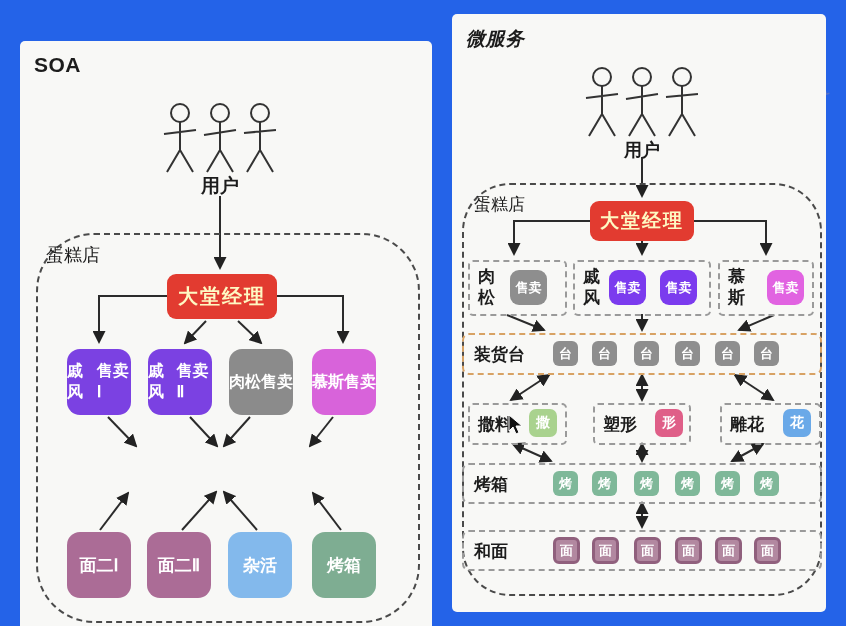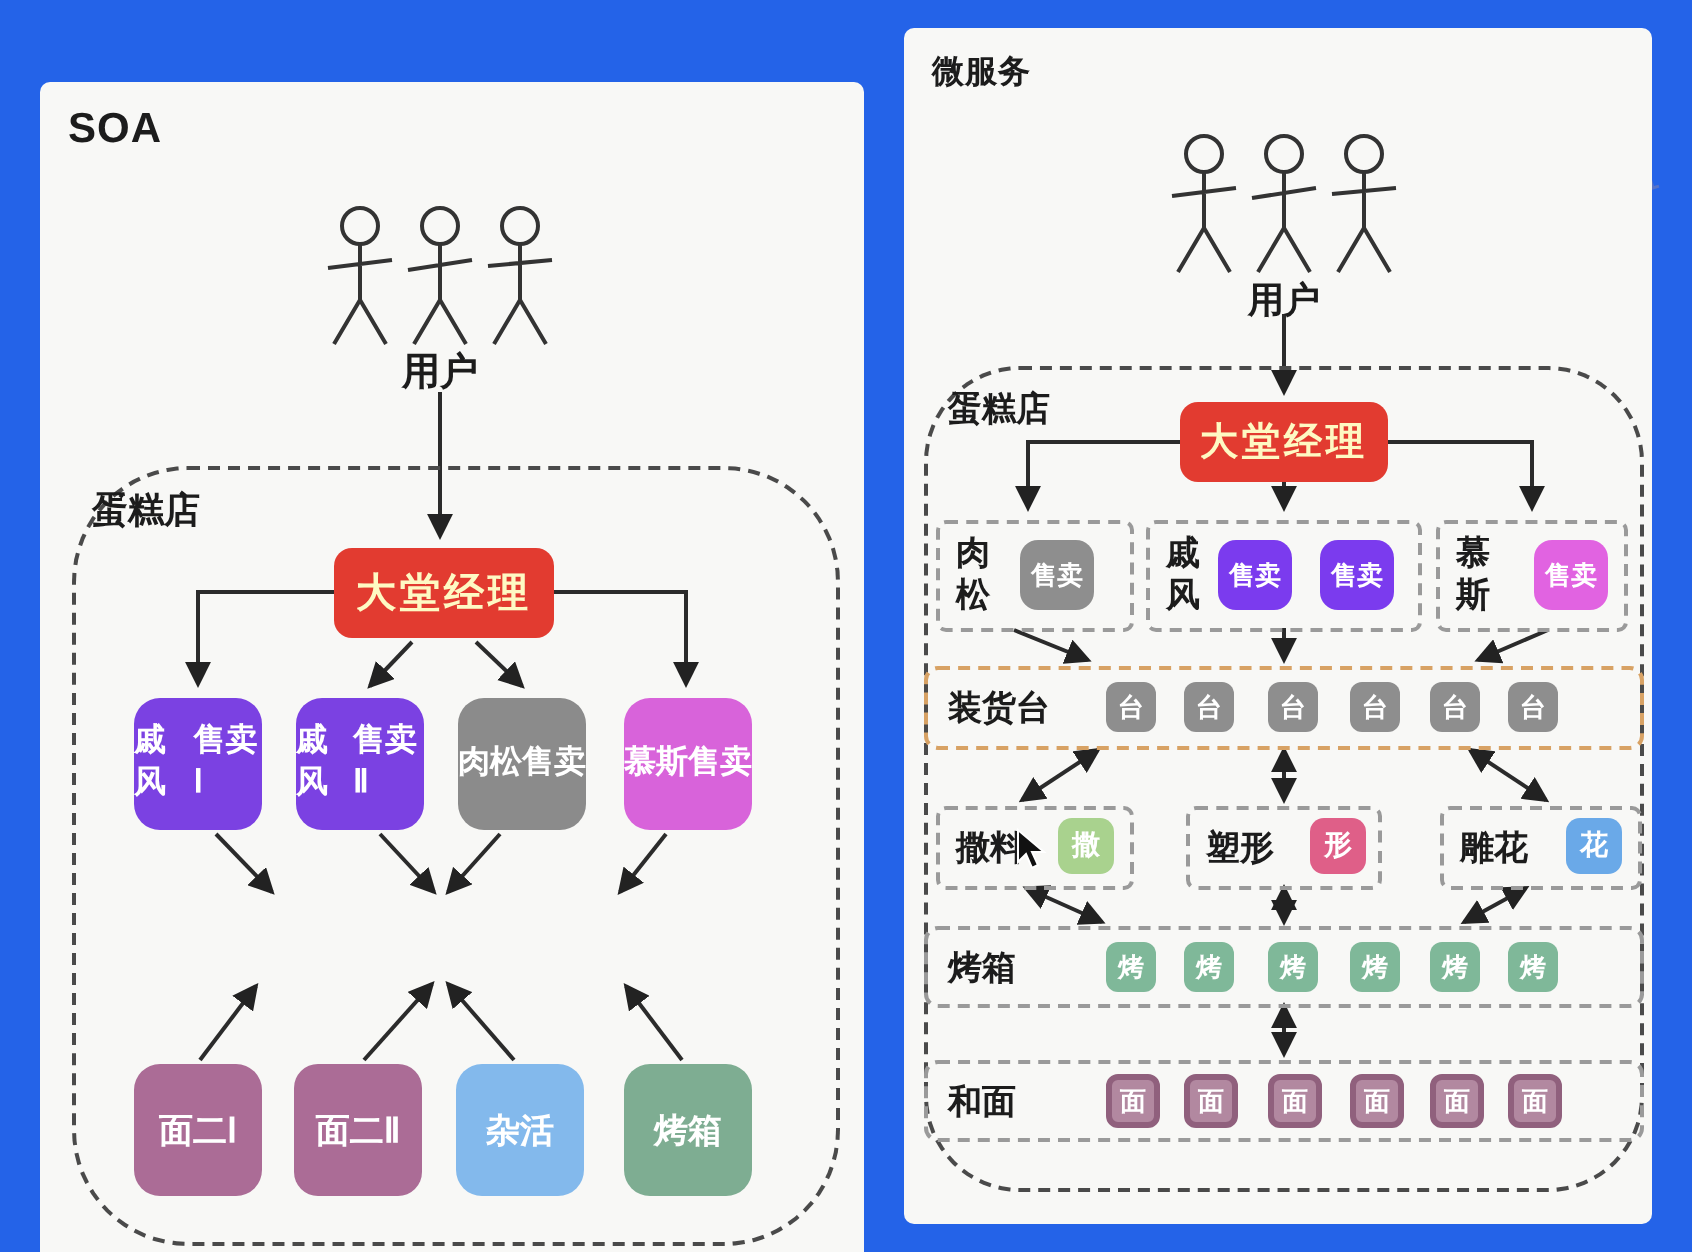--- a/index.html
+++ b/index.html
@@ -4,21 +4,21 @@
 <style>
   html,body{margin:0;padding:0;}
   .stage{position:relative;width:846px;height:626px;background:#2463e8;overflow:hidden;
          font-family:"Liberation Sans",sans-serif;color:#1c1c1c;}
   .panel{position:absolute;top:14px;height:598px;background:#f8f8f6;border-radius:5px;}
   #panel-soa{left:20px;width:412px;margin-top:27px;}
   #panel-ms{left:452px;width:374px;}
   .panel-title{position:absolute;left:14px;top:12px;font-size:21px;font-weight:700;letter-spacing:.5px;}
   .arrows{position:absolute;left:0;top:0;pointer-events:none;}
   .boundary{position:absolute;border:2px dashed #4a4a4a;border-radius:58px;}
-  .boundary-label{position:absolute;font-size:18px;font-weight:700;}
+  .boundary-label{position:absolute;font-size:18px;font-weight:400;}
   .manager{position:absolute;background:#e23b30;border-radius:9px;color:#fef9c3;font-weight:700;
            display:flex;align-items:center;justify-content:center;letter-spacing:2px;}
   .svc{position:absolute;top:308px;width:64px;height:66px;border-radius:13px;color:#fff;font-weight:700;
        font-size:16px;line-height:1.3;display:flex;flex-direction:row;align-items:center;justify-content:center;}
   .bus{position:absolute;left:28px;top:410px;width:345px;height:37px;background:#ec9b42;border-radius:7px;
        color:#fff;font-weight:700;font-size:18px;letter-spacing:1px;display:flex;align-items:center;justify-content:center;}
   .worker{position:absolute;top:491px;width:64px;height:66px;border-radius:13px;color:#fff;font-weight:700;
           font-size:17px;display:flex;align-items:center;justify-content:center;}
   .users-label{position:absolute;width:60px;text-align:center;font-size:19px;font-weight:700;}
   .group{position:absolute;border:2px dashed #9a9a9a;border-radius:5px;}
@@ -101,27 +101,27 @@
       <span>肉松</span>
         <span>售卖</span>
     </div>
     <div class="svc" style="left:292px;background:#d863da;">
       <span>慕斯</span>
         <span>售卖</span>
     </div>
 
 
     <div class="worker" style="left:47px;background:#ab6c96;">面二Ⅰ</div>
-    <div class="worker" style="left:127px;background:#ab6c96;border-radius:12px;">面二Ⅱ</div>
+    <div class="worker" style="left:127px;background:#ab6c96;">面二Ⅱ</div>
     <div class="worker" style="left:208px;background:#83b9ec;">杂活</div>
     <div class="worker" style="left:292px;background:#7ead92;">烤箱</div>
   </div>
 
   <div class="panel" id="panel-ms">
-    <div class="panel-title" style="font-size:16px;">微服务</div>
+    <div class="panel-title" style="font-size:19px;font-style:italic;">微服务</div>
 
     <svg class="arrows" width="374" height="598">
       <defs>
         <marker id="ah-r" viewBox="0 0 10 10" refX="8.5" refY="5" markerWidth="6.5" markerHeight="6.5" orient="auto-start-reverse">
           <path d="M0,0 L10,5 L0,10 Z" fill="#222"></path>
         </marker>
       </defs>
 
       <g stroke="#333" stroke-width="2" fill="none">
         <circle cx="150" cy="63" r="9"></circle>

